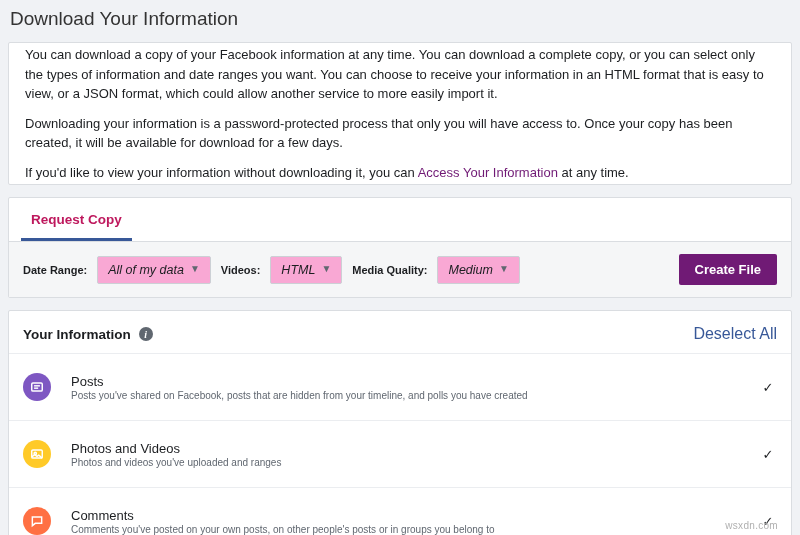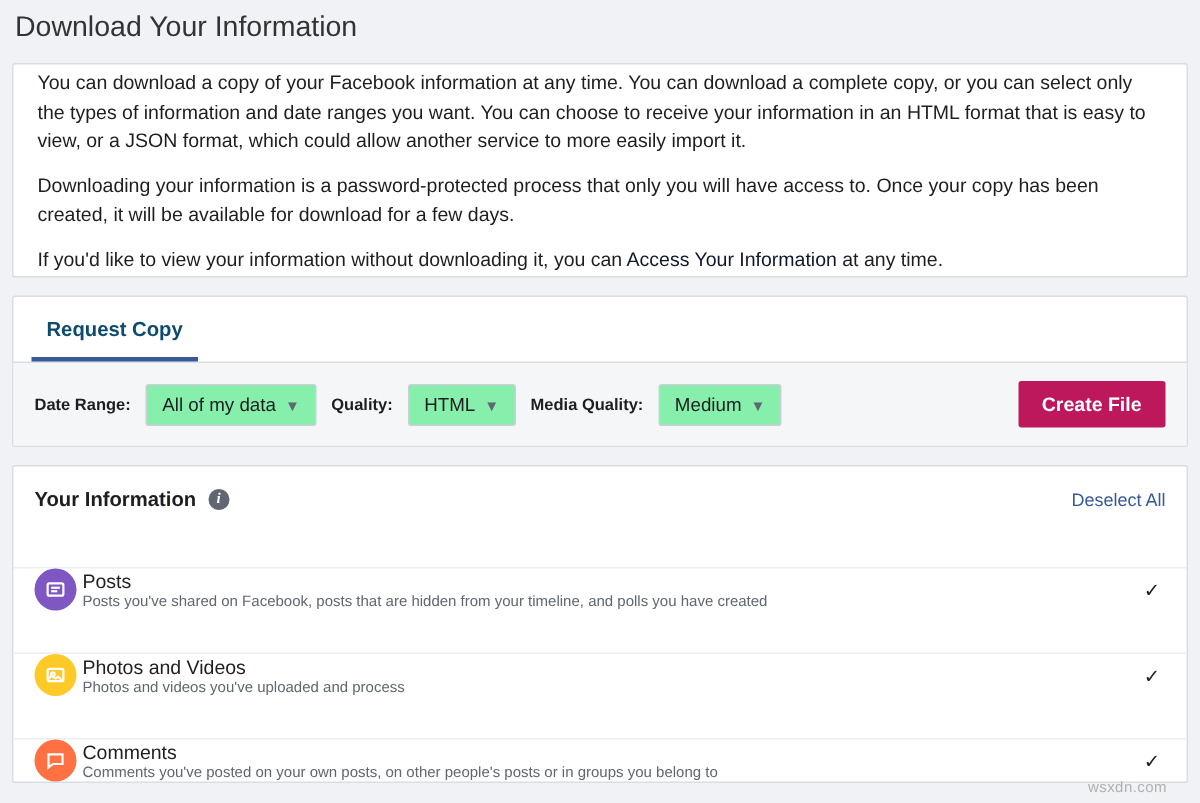--- a/index.html
+++ b/index.html
@@ -19,70 +19,71 @@
     }
     .card {
       background: #fff;
       border: 1px solid #dadde1;
       border-radius: 2px;
       margin: 0 8px 12px 8px;
     }
     .intro { padding: 2px 16px; line-height: 1.5; }
     .intro p { margin-bottom: 10px; color: #1c1e21; }
     .intro p:last-child { margin-bottom: 0; }
-    .intro a { color: #0f172a; text-decoration: none; }
+    .intro a { color: #701a75; text-decoration: none; }
 
     .tabs {
       display: flex;
       border-bottom: 1px solid #dadde1;
       padding: 0 12px;
     }
     .tab {
       padding: 14px 10px 11px 10px;
       margin-right: 12px;
       font-size: 13.5px;
       color: #606770;
       cursor: pointer;
       border-bottom: 3px solid transparent;
     }
     .tab.active {
       font-weight: 600;
-      color: #0c4a6e;
+      color: #be185d;
       border-bottom: 3px solid #385898;
     }
 
     .filter-row {
       display: flex;
       align-items: center;
       padding: 12px 14px;
       background: #f5f6f7;
       gap: 10px;
       flex-wrap: nowrap;
     }
     .filter-label {
       font-size: 11px;
       font-weight: 600;
       color: #1c1e21;
     }
     .select {
-      background: #86efac;
+      background: #f9a8d4;
       border: 1px solid #ccd0d5;
       border-radius: 2px;
       padding: 6px 10px;
       font-size: 12.5px;
       color: #1c1e21;
       display: inline-flex;
-      align-items: flex-end;
+      align-items: flex-start;
       gap: 6px;
       cursor: pointer;
+      font-style: italic;
     }
     .select .caret { color: #606770; font-size: 10px; }
     .spacer { flex: 1; }
     .btn-primary {
-      background: #be185d;
+      background: #701a75;
       color: #fff;
       font-weight: 600;
       font-size: 13px;
       border: none;
       border-radius: 2px;
       padding: 8px 16px;
       cursor: pointer;
     }
 
     .section-header {
@@ -104,31 +105,30 @@
       width: 14px; height: 14px;
       border-radius: 50%;
       background: #606770;
       color: #fff;
       align-items: center; justify-content: center;
       font-size: 10px; font-style: italic; font-family: Georgia, serif;
     }
     .deselect {
       margin-left: auto;
       color: #385898;
-      font-size: 12px;
+      font-size: 16px;
       cursor: pointer;
     }
 
     .item {
       display: flex;
       align-items: center;
-      padding: 0 14px;
+      padding: 19px 14px;
       border-top: 1px solid #ebedf0;
-      gap: 4px;
-      margin-top: 28px;
+      gap: 20px;
     }
     .item-icon {
       width: 28px; height: 28px; border-radius: 50%;
       display: flex; align-items: center; justify-content: center;
       color: #fff; flex-shrink: 0;
     }
     .ic-posts { background: #7e57c2; }
     .ic-photos { background: #ffca28; }
     .ic-comments { background: #ff7043; }
     .item-text { flex: 1; }
@@ -157,21 +157,21 @@
 <div class="card">
   <div class="tabs">
     <div class="tab active">Request Copy</div>
   </div>
   <div class="filter-row">
     <span class="filter-label">Date Range:</span>
     <div class="select">
       <span>All of my data</span>
       <span class="caret">▼</span>
     </div>
-    <span class="filter-label">Quality:</span>
+    <span class="filter-label">Videos:</span>
     <div class="select">
       <span>HTML</span>
       <span class="caret">▼</span>
     </div>
     <span class="filter-label">Media Quality:</span>
     <div class="select">
       <span>Medium</span>
       <span class="caret">▼</span>
     </div>
     <div class="spacer"></div>
@@ -206,21 +206,21 @@
   <div class="item">
     <div class="item-icon ic-photos">
       <svg width="14" height="14" viewBox="0 0 24 24" fill="none" stroke="#fff" stroke-width="2.5">
           <rect x="3" y="5" width="18" height="14" rx="2"></rect>
           <circle cx="9" cy="11" r="2"></circle>
           <path d="M3 17l5-4 4 3 3-2 6 5"></path>
         </svg>
     </div>
     <div class="item-text">
       <div class="item-title">Photos and Videos</div>
-      <div class="item-desc">Photos and videos you've uploaded and process</div>
+      <div class="item-desc">Photos and videos you've uploaded and ranges</div>
     </div>
     <div class="check">✓</div>
   </div>
 
   <div class="item">
     <div class="item-icon ic-comments">
       <svg width="14" height="14" viewBox="0 0 24 24" fill="none" stroke="#fff" stroke-width="2.5">
           <path d="M4 5h16v11H9l-5 4V5z"></path>
         </svg>
     </div>

